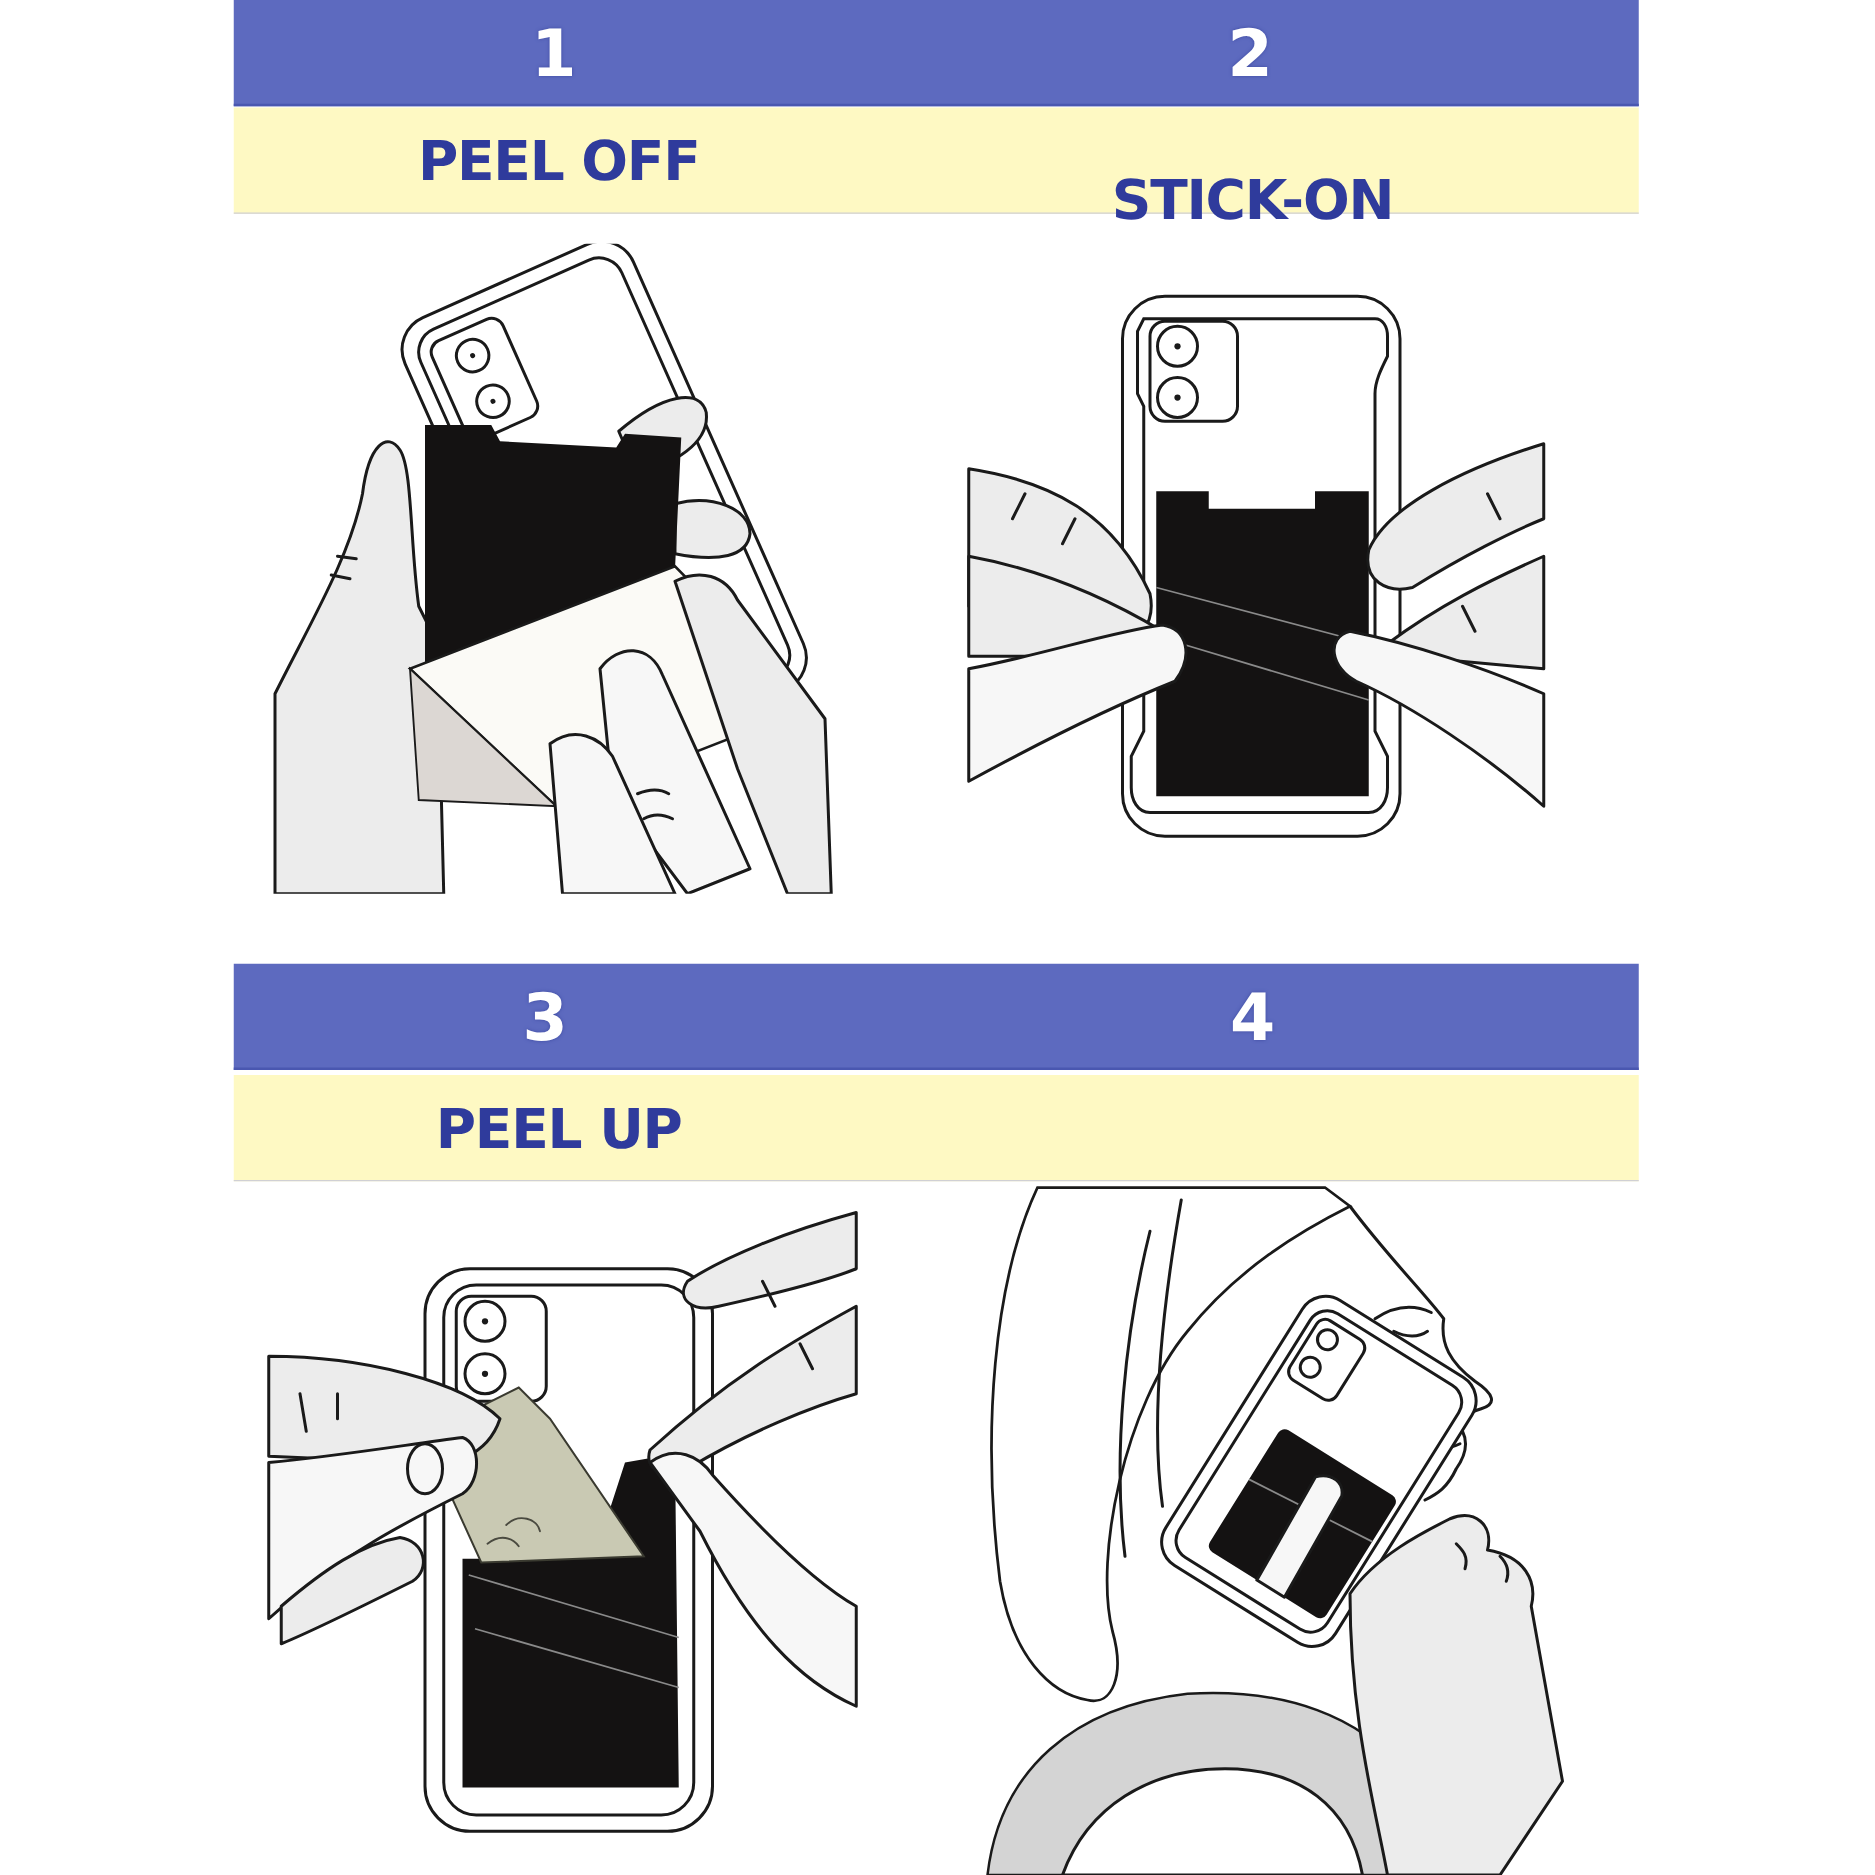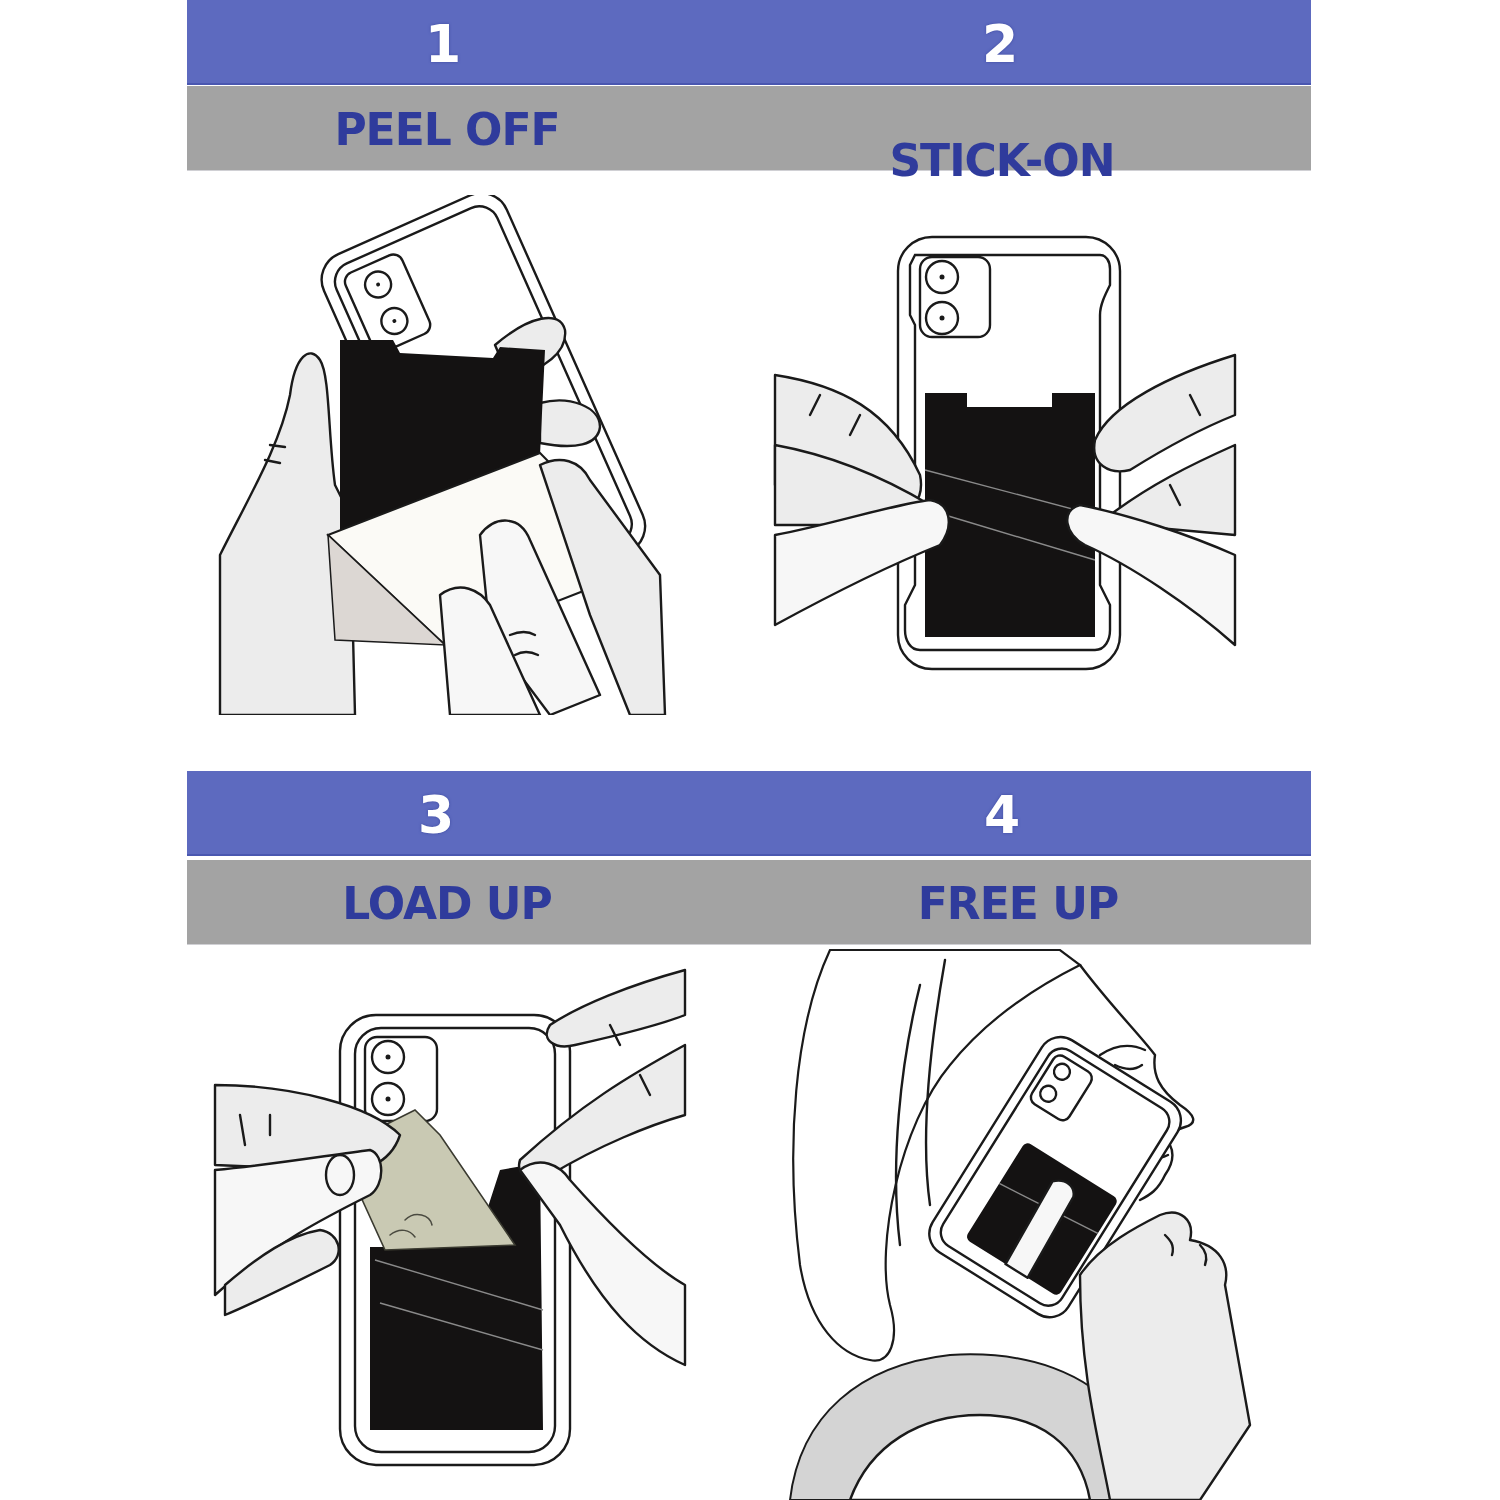--- a/index.html
+++ b/index.html
@@ -1,21 +1,21 @@
 <!DOCTYPE html>
 <html><head>
 <meta charset="utf-8">
 <style>
   html, body { margin: 0; padding: 0; background: #ffffff; }
   body { width: 1500px; height: 1500px; position: relative; overflow: hidden;
          font-family: "DejaVu Sans", "Liberation Sans", sans-serif; }
   .band-num { position: absolute; left: 187px; width: 1124px; height: 83px;
               background: #5d6abf; border-bottom: 2px solid #4a57b0; }
   .band-label { position: absolute; left: 187px; width: 1124px; height: 84px;
-                background: #a3a3a3; border-bottom: 1px solid #d0d0d4; }
+                background: #fef9c3; border-bottom: 1px solid #d0d0d4; }
   .num { position: absolute; top: 0; height: 83px; width: 200px; margin-left: -100px;
          text-align: center; line-height: 88px; color: #ffffff; font-weight: bold;
          font-size: 52px; text-shadow: 0 0 3px #3d4aa0; }
   .label { position: absolute; top: 0; height: 84px; width: 400px; margin-left: -200px;
            text-align: center; line-height: 88px; color: #2f3b9c; font-weight: bold;
            font-size: 44px; letter-spacing: -1px; }
   .illus { position: absolute; }
   .illus svg { display: block; }
   .ln { fill: none; stroke: #1a1a1a; stroke-width: 2.4; stroke-linecap: round; stroke-linejoin: round; }
   .skin { fill: #ececec; stroke: #1a1a1a; stroke-width: 2.4; stroke-linejoin: round; }
@@ -39,22 +39,21 @@
 <div class="band-label" style="top:86px;">
   <div class="label" style="left:260px;">PEEL OFF</div>
   <div class="label" style="left:815px;margin-top:31px;">STICK-ON</div>
 </div>
 
 <div class="band-num" style="top:771px;">
   <div class="num" style="left:249px;">3</div>
   <div class="num" style="left:815px;">4</div>
 </div>
 <div class="band-label" style="top:860px;">
-  <div class="label" style="left:260px;">LOAD UP</div>
-  <div class="label" style="left:831px;">FREE UP</div>
+  <div class="label" style="left:260px;">PEEL UP</div>
 </div>
 
 <div class="illus" style="left:210px; top:195px;">
   <svg width="460" height="520" viewBox="0 0 460 520">
 
     <g transform="rotate(-24 250 180)">
       <rect class="phone" x="160" y="20" width="200" height="390" rx="28"></rect>
       <rect class="phone" x="172" y="32" width="176" height="366" rx="20"></rect>
       <rect class="phone" x="182" y="42" width="62" height="86" rx="10"></rect>
       <circle class="phone" cx="212" cy="64" r="13"></circle>

